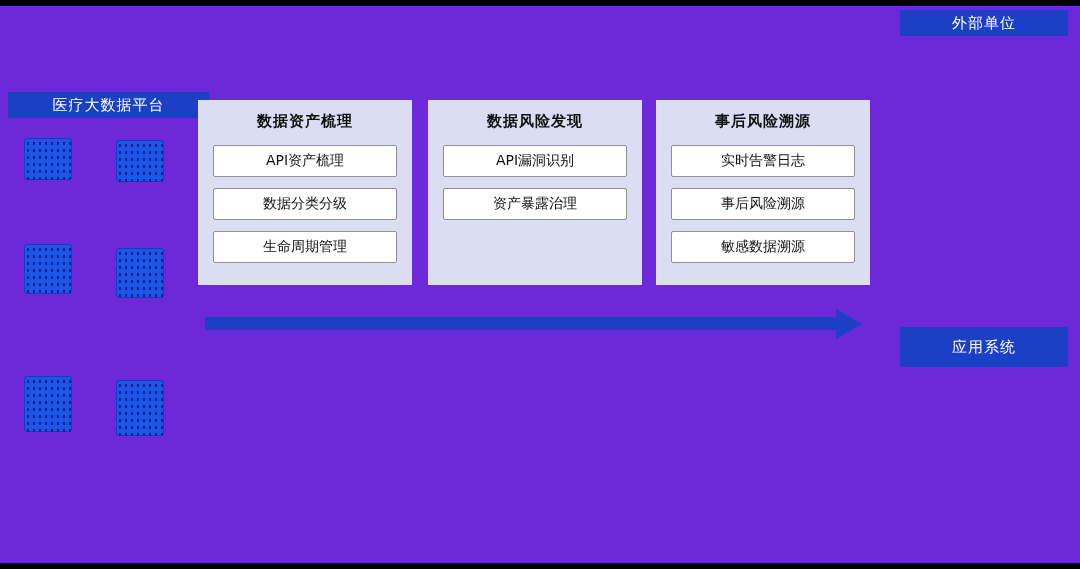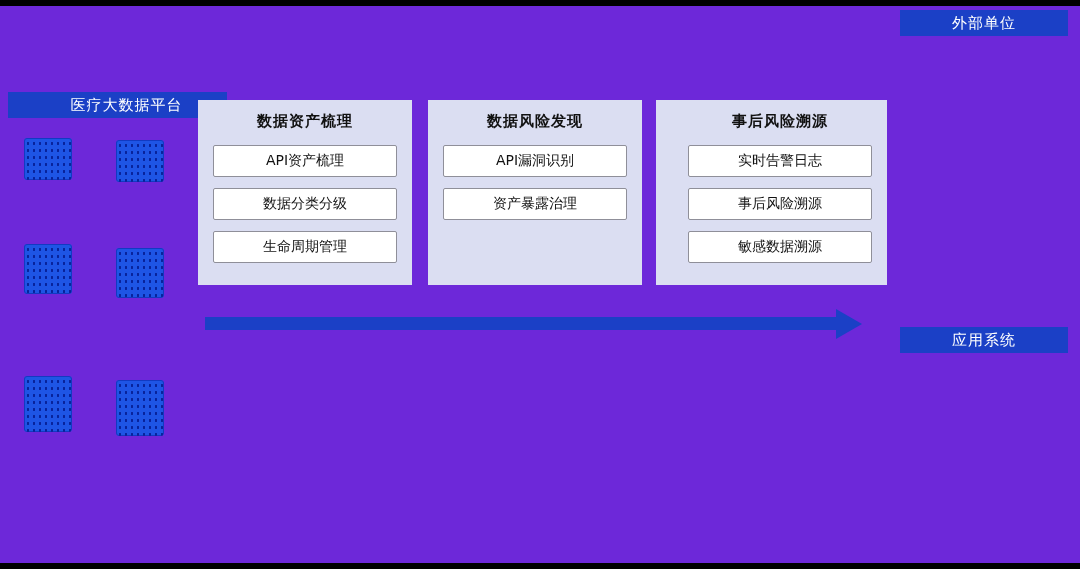--- a/index.html
+++ b/index.html
@@ -28,33 +28,33 @@
     position:absolute;
     background:var(--accent,#1b40c6);
     color:#ffffff;
     display:flex;
     align-items:center;
     justify-content:center;
     font-size:15px;
     letter-spacing:1px;
   }
   .label-external{left:900px;top:10px;width:168px;height:26px;}
-  .label-platform{left:8px;top:92px;width:201px;height:26px;padding-left:18px;}
-  .label-appsys{left:900px;top:327px;width:168px;height:26px;}
+  .label-platform{left:8px;top:92px;width:201px;height:26px;}
+  .label-appsys{left:900px;top:327px;width:168px;height:40px;}
 
   .panel{
     position:absolute;
     top:100px;
     width:214px;
     height:185px;
     background:var(--panel-bg,#dbdef2);
   }
   .panel-1{left:198px;}
   .panel-2{left:428px;}
-  .panel-3{left:656px;padding-left:17px;}
+  .panel-3{left:656px;}
   .panel-title{
     text-align:center;
     font-weight:bold;
     font-size:15px;
     color:#111111;
     padding-top:12px;
     letter-spacing:1px;
   }
   .panel-item{
     width:182px;

